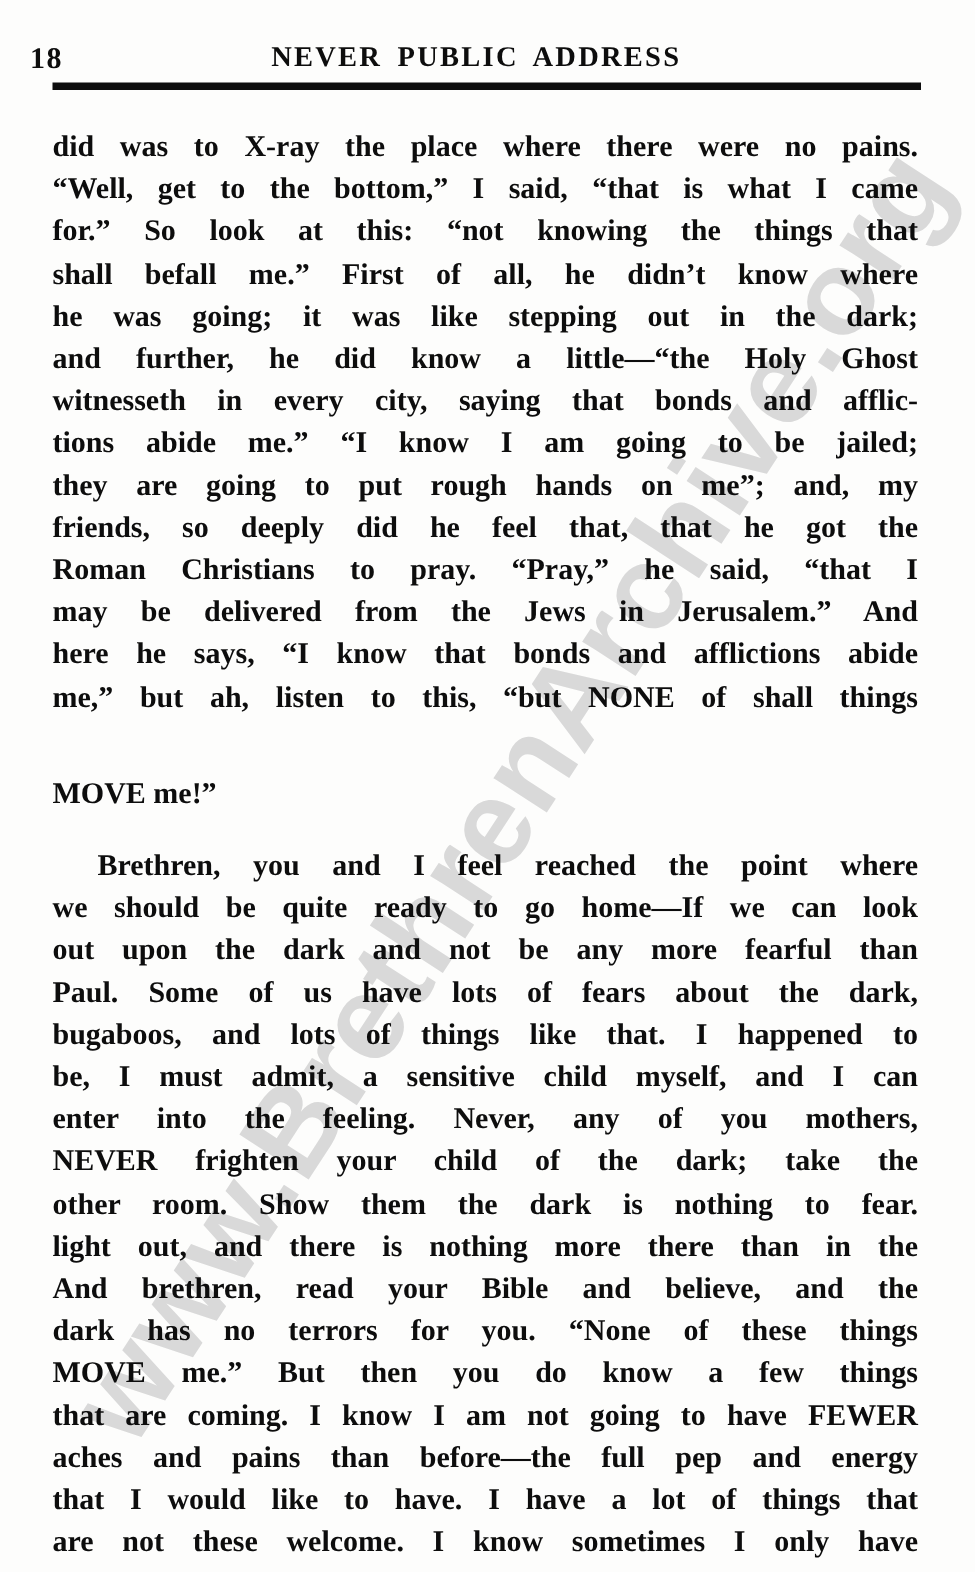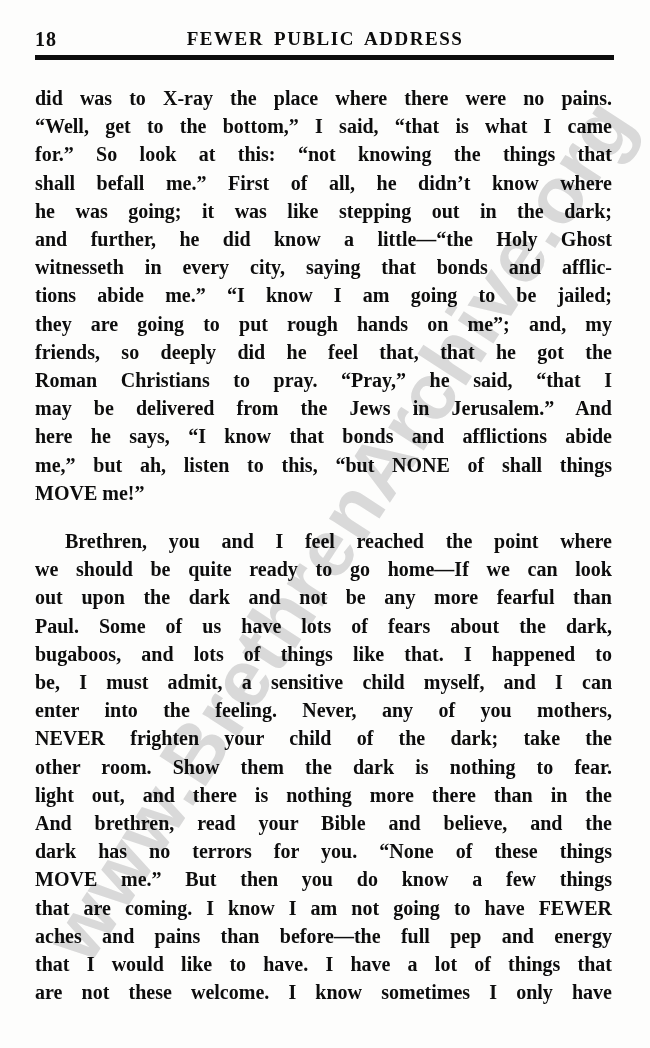--- a/index.html
+++ b/index.html
@@ -33,21 +33,21 @@
     letter-spacing: 1px;
     color: var(--watermark);
     white-space: nowrap;
     z-index: 0;
     user-select: none;
   }
   
   header {
     position: absolute;
     top: 28px;
-    left: 35px;
+    left: 20px;
     right: 35px;
     height: 24px;
     z-index: 1;
   }
   .pagenum {
     position: absolute;
     left: 0;
     top: 0;
     font-size: 20px;
     font-weight: bold;
@@ -85,33 +85,33 @@
   .paragraph { margin: 0; }
   .paragraph + .paragraph { margin-top: 20px; }
   .line {
     font-size: 20px;
     font-weight: bold;
     line-height: 28.2px;
     text-align: justify;
     text-align-last: justify;
     white-space: normal;
   }
-  .line.no-justify { text-align-last: left; }
+  .line.no-justify { text-align-last: left; margin-top: 36px; }
   .line.indent { text-indent: 30px; }
 </style>
 </head>
 <body>
 
 <div class="page">
 
   <div class="watermark">www.BrethrenArchive.org</div>
 
   <header>
     <span class="pagenum">18</span>
-    <div class="runhead">FEWER PUBLIC ADDRESS</div>
+    <div class="runhead">NEVER PUBLIC ADDRESS</div>
   </header>
 
   <div class="double-rule"></div>
 
   <main class="body">
     <div id="body-text">
         <div class="paragraph">
           <div class="line">did was to X-ray the place where there were no pains.</div>
           <div class="line">“Well, get to the bottom,” I said, “that is what I came</div>
           <div class="line">for.” So look at this: “not knowing the things that</div>

